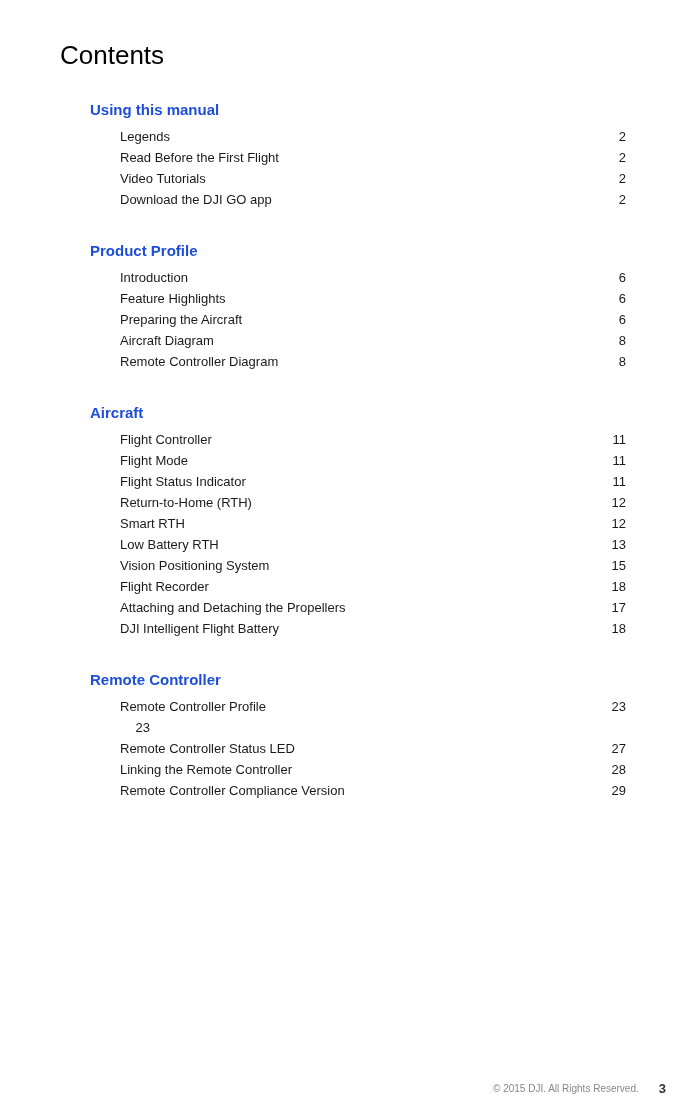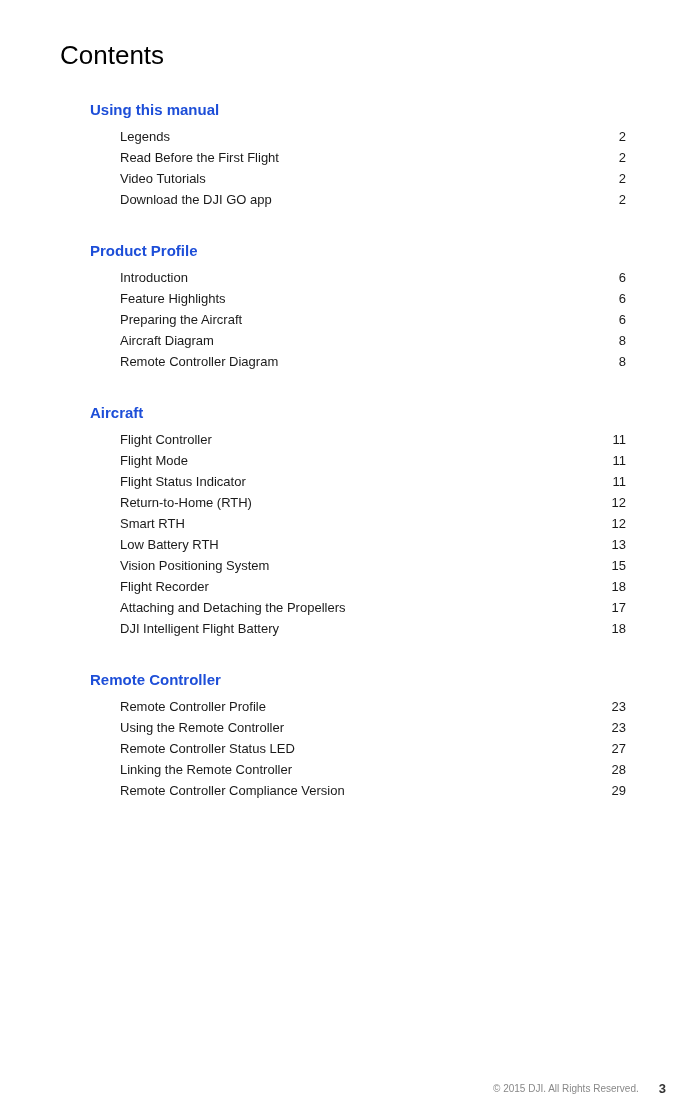--- a/index.html
+++ b/index.html
@@ -176,21 +176,20 @@
           <span class="toc-item-page">18</span>
         </div>
       </div>
       <div class="section">
         <div class="section-title">Remote Controller</div>
         <div class="toc-item">
           <span class="toc-item-label">Remote Controller Profile</span>
           <span class="toc-item-page">23</span>
         </div>
         <div class="toc-item">
-          <span class="toc-item-label">Using the Remote Controller</span>
           <span class="toc-item-page">23</span>
         </div>
         <div class="toc-item">
           <span class="toc-item-label">Remote Controller Status LED</span>
           <span class="toc-item-page">27</span>
         </div>
         <div class="toc-item">
           <span class="toc-item-label">Linking the Remote Controller</span>
           <span class="toc-item-page">28</span>
         </div>

